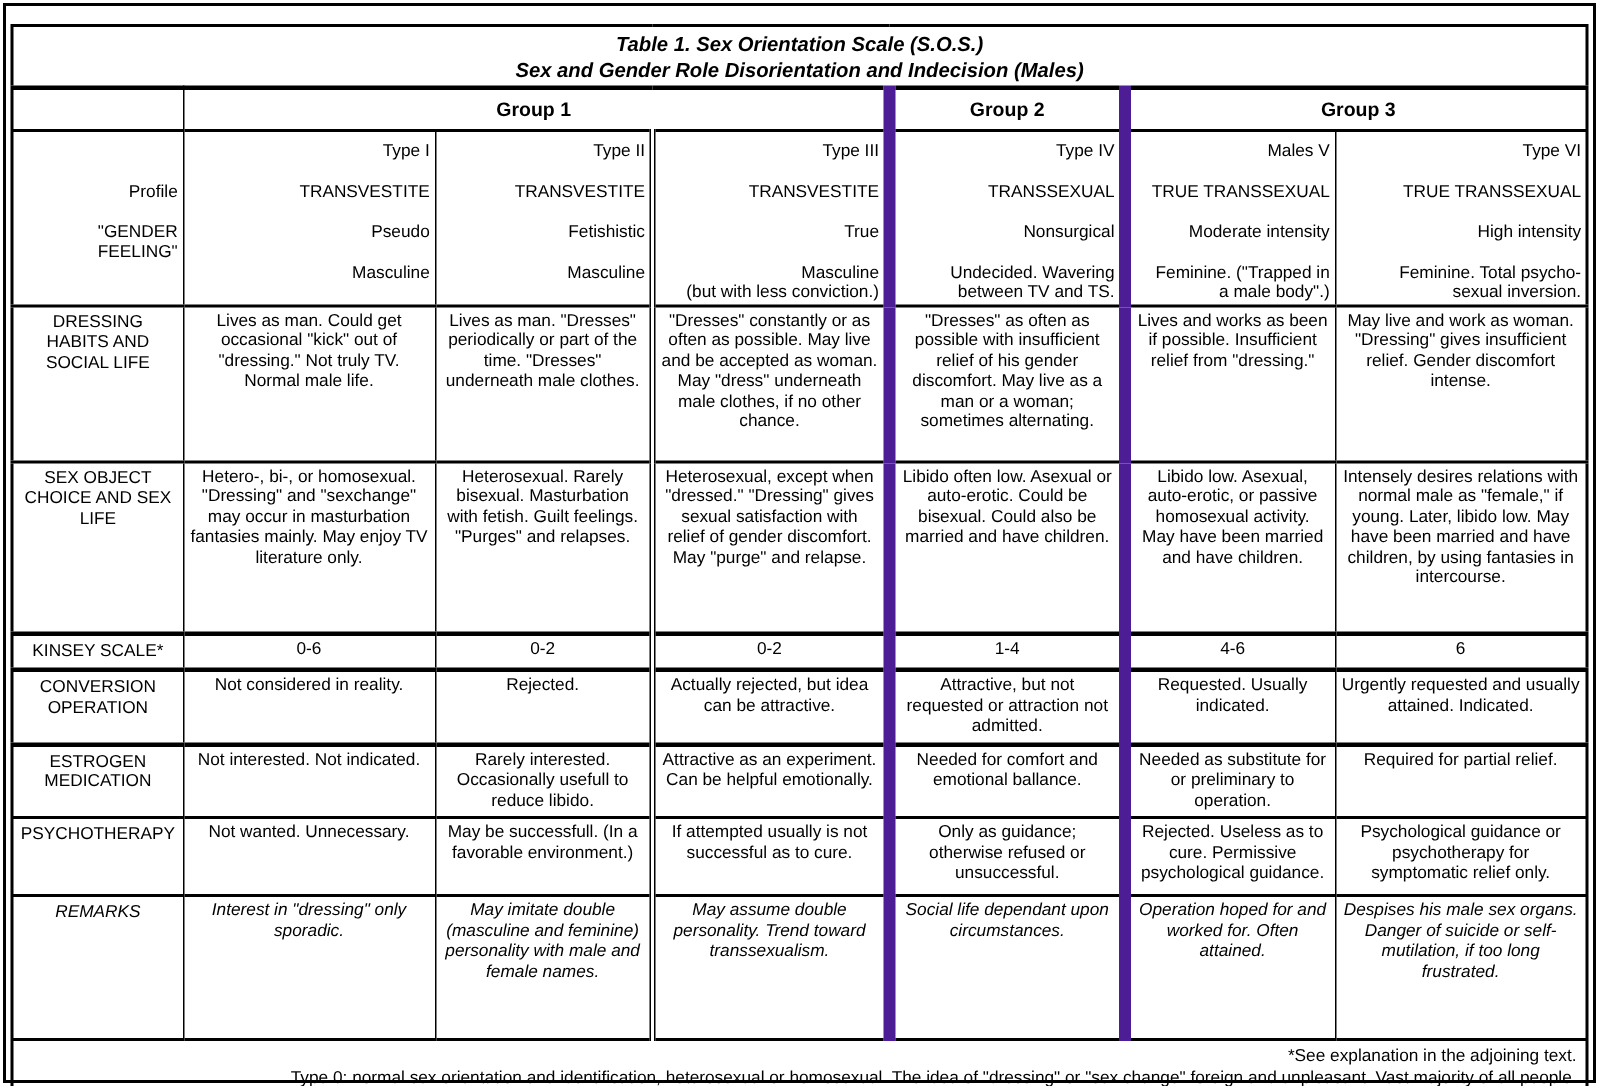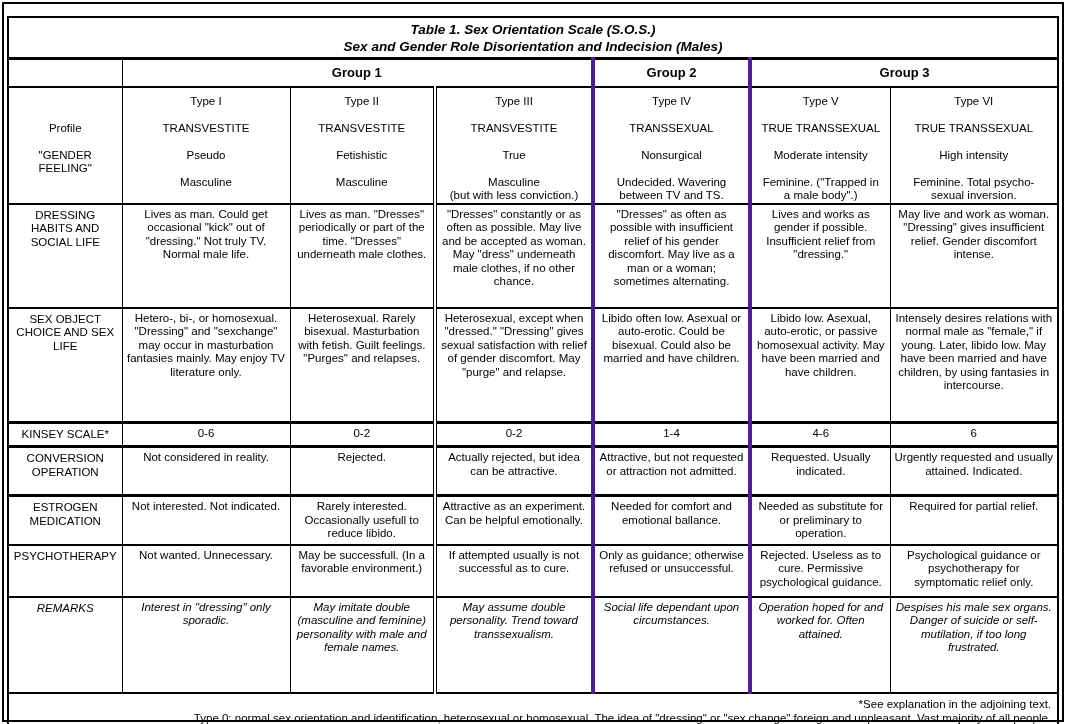--- a/index.html
+++ b/index.html
@@ -24,34 +24,34 @@
     vertical-align: top; text-align: center;
     padding: 3px 4px;
     font-size: 11.5px; line-height: 13.5px;
     overflow: hidden;
   }
   .title-cell { border-bottom: 3px solid #000; padding: 3px 2px 2px; }
   .title-line { font-weight: bold; font-style: italic; font-size: 13.5px; line-height: 17px; }
   .group-cell { font-weight: bold; font-size: 13px; padding-top: 6px; }
   .lbl { padding-top: 4px; }
   .dbl  { border-left: 4px double #000; margin-left: 16px; }
-  .gsep { border-left: 4px solid #4c1d95; margin-top: 20px; }
+  .gsep { border-left: 8px solid #4c1d95; margin-top: 20px; }
   .r-title td      { height: 38px; }
   .r-group td      { height: 28px; }
   .r-profile td    { height: 116px; padding: 0 3px; }
   .r-dressing td   { height: 104px; }
   .r-sexobj td     { height: 115px; }
   .r-kinsey td     { height: 24px; border-top: 3px solid #000; border-bottom: 3px solid #000; text-align: center; }
   .r-conversion td { height: 49px; border-bottom: 3px solid #000; }
   .r-estrogen td   { height: 49px; }
   .r-psych td      { height: 52px; }
   .r-remarks td    { height: 96px; font-style: italic; }
   .r-foot td       { height: 36px; }
   .pgrid { display: grid; grid-template-rows: 27px 27px 27px auto; padding-top: 7px; }
-  .pline { white-space: pre-line; }
+  .pline { white-space: pre-line; text-align: right; }
   .r2 { grid-row: 2; }
   .r3 { grid-row: 3; }
   .foot-cell { text-align: right; padding: 3px 6px; }
   .foot-line { font-size: 11.5px; line-height: 14.5px; }
 </style>
 </head>
 <body>
 
 <div class="page">
   <table class="sos">
@@ -115,21 +115,21 @@
           <div class="pgrid">
             <div class="pline">Type IV</div>
             <div class="pline">TRANSSEXUAL</div>
             <div class="pline">Nonsurgical</div>
             <div class="pline">Undecided. Wavering
 between TV and TS.</div>
           </div>
         </td>
         <td class="gsep">
           <div class="pgrid">
-            <div class="pline">Type V</div>
+            <div class="pline">Males V</div>
             <div class="pline">TRUE TRANSSEXUAL</div>
             <div class="pline">Moderate intensity</div>
             <div class="pline">Feminine. ("Trapped in
 a male body".)</div>
           </div>
         </td>
         <td>
           <div class="pgrid">
             <div class="pline">Type VI</div>
             <div class="pline">TRUE TRANSSEXUAL</div>
@@ -139,21 +139,21 @@
           </div>
         </td>
       </tr>
 
       <tr class="r-dressing">
         <td class="lbl">DRESSING HABITS AND SOCIAL LIFE</td>
         <td>Lives as man. Could get occasional "kick" out of "dressing." Not truly TV. Normal male life.</td>
         <td>Lives as man. "Dresses" periodically or part of the time. "Dresses" underneath male clothes.</td>
         <td class="dbl">"Dresses" constantly or as often as possible. May live and be accepted as woman. May "dress" underneath male clothes, if no other chance.</td>
         <td class="gsep">"Dresses" as often as possible with insufficient relief of his gender discomfort. May live as a man or a woman; sometimes alternating.</td>
-        <td class="gsep">Lives and works as gender if possible. Insufficient relief from "dressing."</td>
+        <td class="gsep">Lives and works as been if possible. Insufficient relief from "dressing."</td>
         <td>May live and work as woman. "Dressing" gives insufficient relief. Gender discomfort intense.</td>
       </tr>
 
       <tr class="r-sexobj">
         <td class="lbl">SEX OBJECT CHOICE AND SEX LIFE</td>
         <td>Hetero-, bi-, or homosexual. "Dressing" and "sexchange" may occur in masturbation fantasies mainly. May enjoy TV literature only.</td>
         <td>Heterosexual. Rarely bisexual. Masturbation with fetish. Guilt feelings. "Purges" and relapses.</td>
         <td class="dbl">Heterosexual, except when "dressed." "Dressing" gives sexual satisfaction with relief of gender discomfort. May "purge" and relapse.</td>
         <td class="gsep">Libido often low. Asexual or auto-erotic. Could be bisexual. Could also be married and have children.</td>
         <td class="gsep">Libido low. Asexual, auto-erotic, or passive homosexual activity. May have been married and have children.</td>

